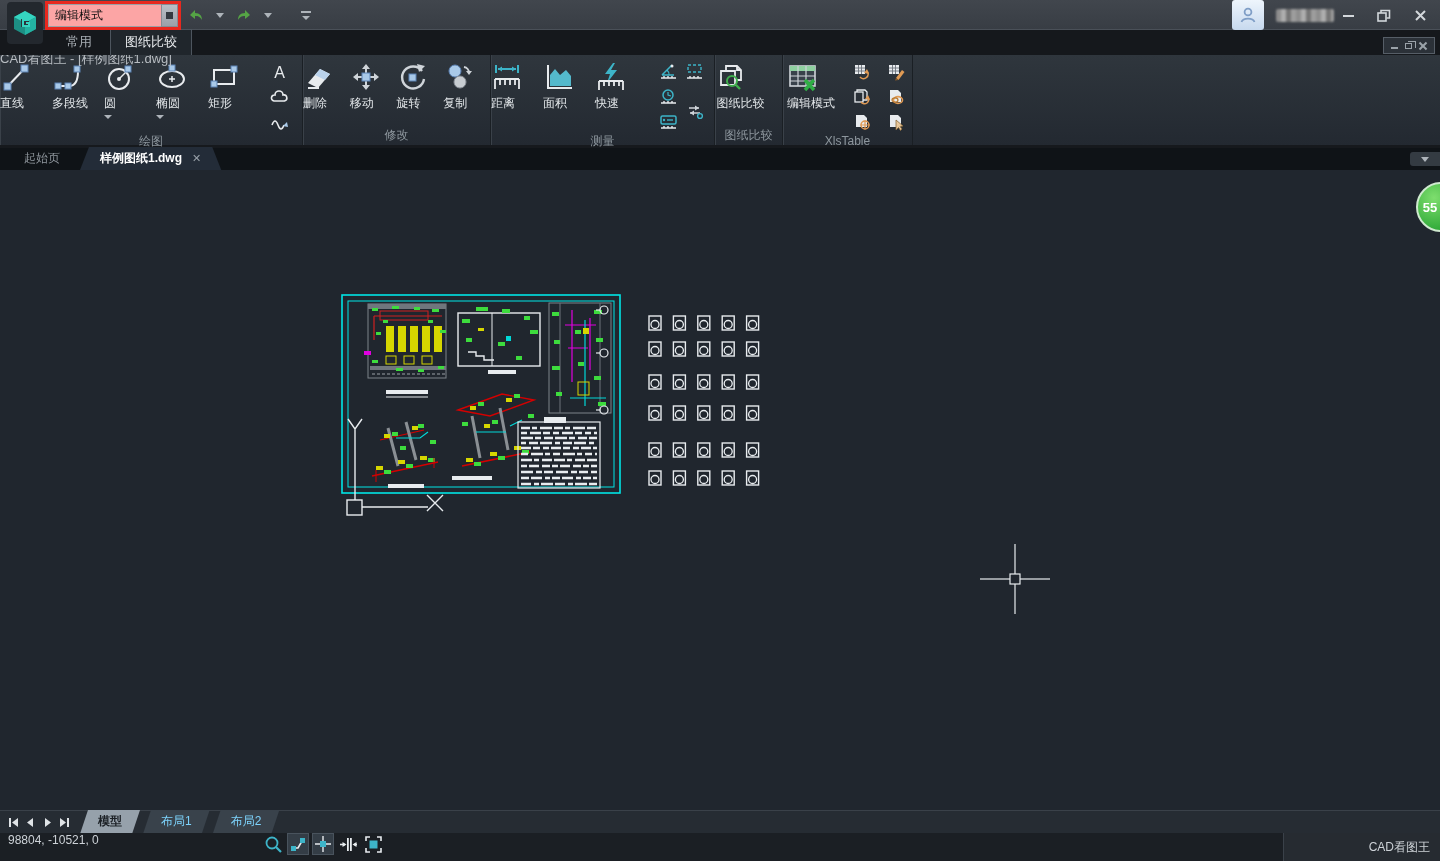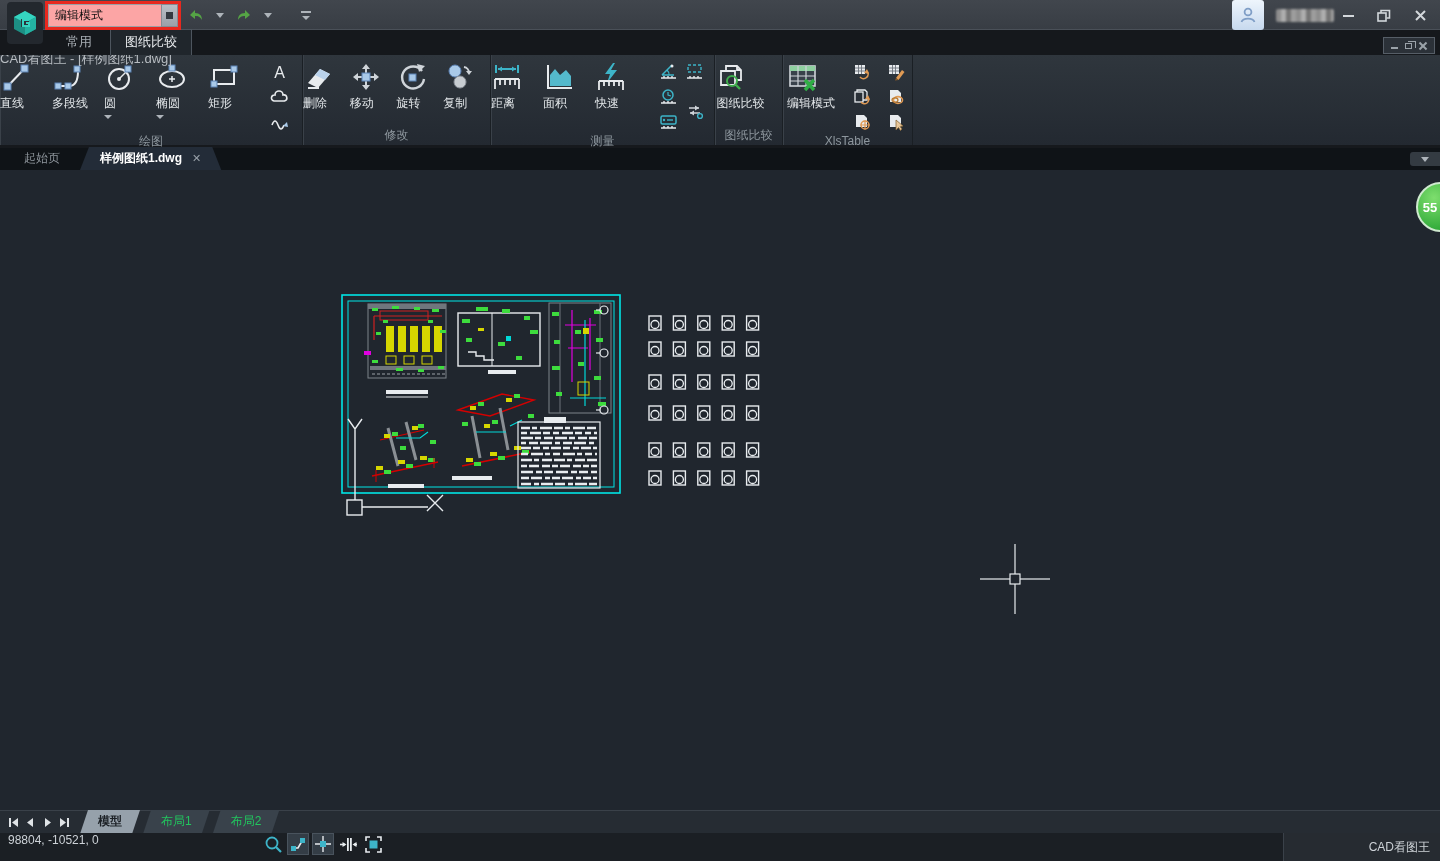--- a/index.html
+++ b/index.html
@@ -80,21 +80,21 @@
     background:radial-gradient(circle at 35% 30%,#7ede6e,#35ad3c 70%,#258a30);
     border:2px solid #cfe9cf; color:#fff; font-weight:bold; font-size:13px;
     display:flex; align-items:center; justify-content:center; padding-right:22px; }
 
   
   .layout-row { height:23px; background:#262c33; border-top:1px solid #3a4149; display:flex;
     align-items:center; flex:0 0 23px; }
   .nav-btns { display:flex; gap:6px; padding:0 10px 0 8px; }
   .nav-btns svg { width:11px; height:11px; }
   .ltab { clip-path:polygon(8px 0,100% 0,calc(100% - 8px) 100%,0 100%); padding:3px 18px 4px;
-    font-size:12px; color:#22c55e; background:#39424b; margin-right:3px; }
+    font-size:12px; color:#7dd3fc; background:#39424b; margin-right:3px; }
   .ltab.active { background:#96a1ab; color:#1c2126; font-weight:bold; }
 
   
   .statusbar { height:28px; background:#1b1f24; display:flex; flex:0 0 28px;
     font-size:12px; color:#cdd2d7; position:relative; }
   .coords { padding-left:8px; }
   .status-icons { position:absolute; left:262px; display:flex; align-items:center; gap:3px; }
   .sico { width:22px; height:22px; display:flex; align-items:center; justify-content:center; }
   .sico.boxed { background:#343d46; border:1px solid #49535d; }
   .status-right { position:absolute; right:0; top:0; height:28px; width:157px; background:#262b31;

